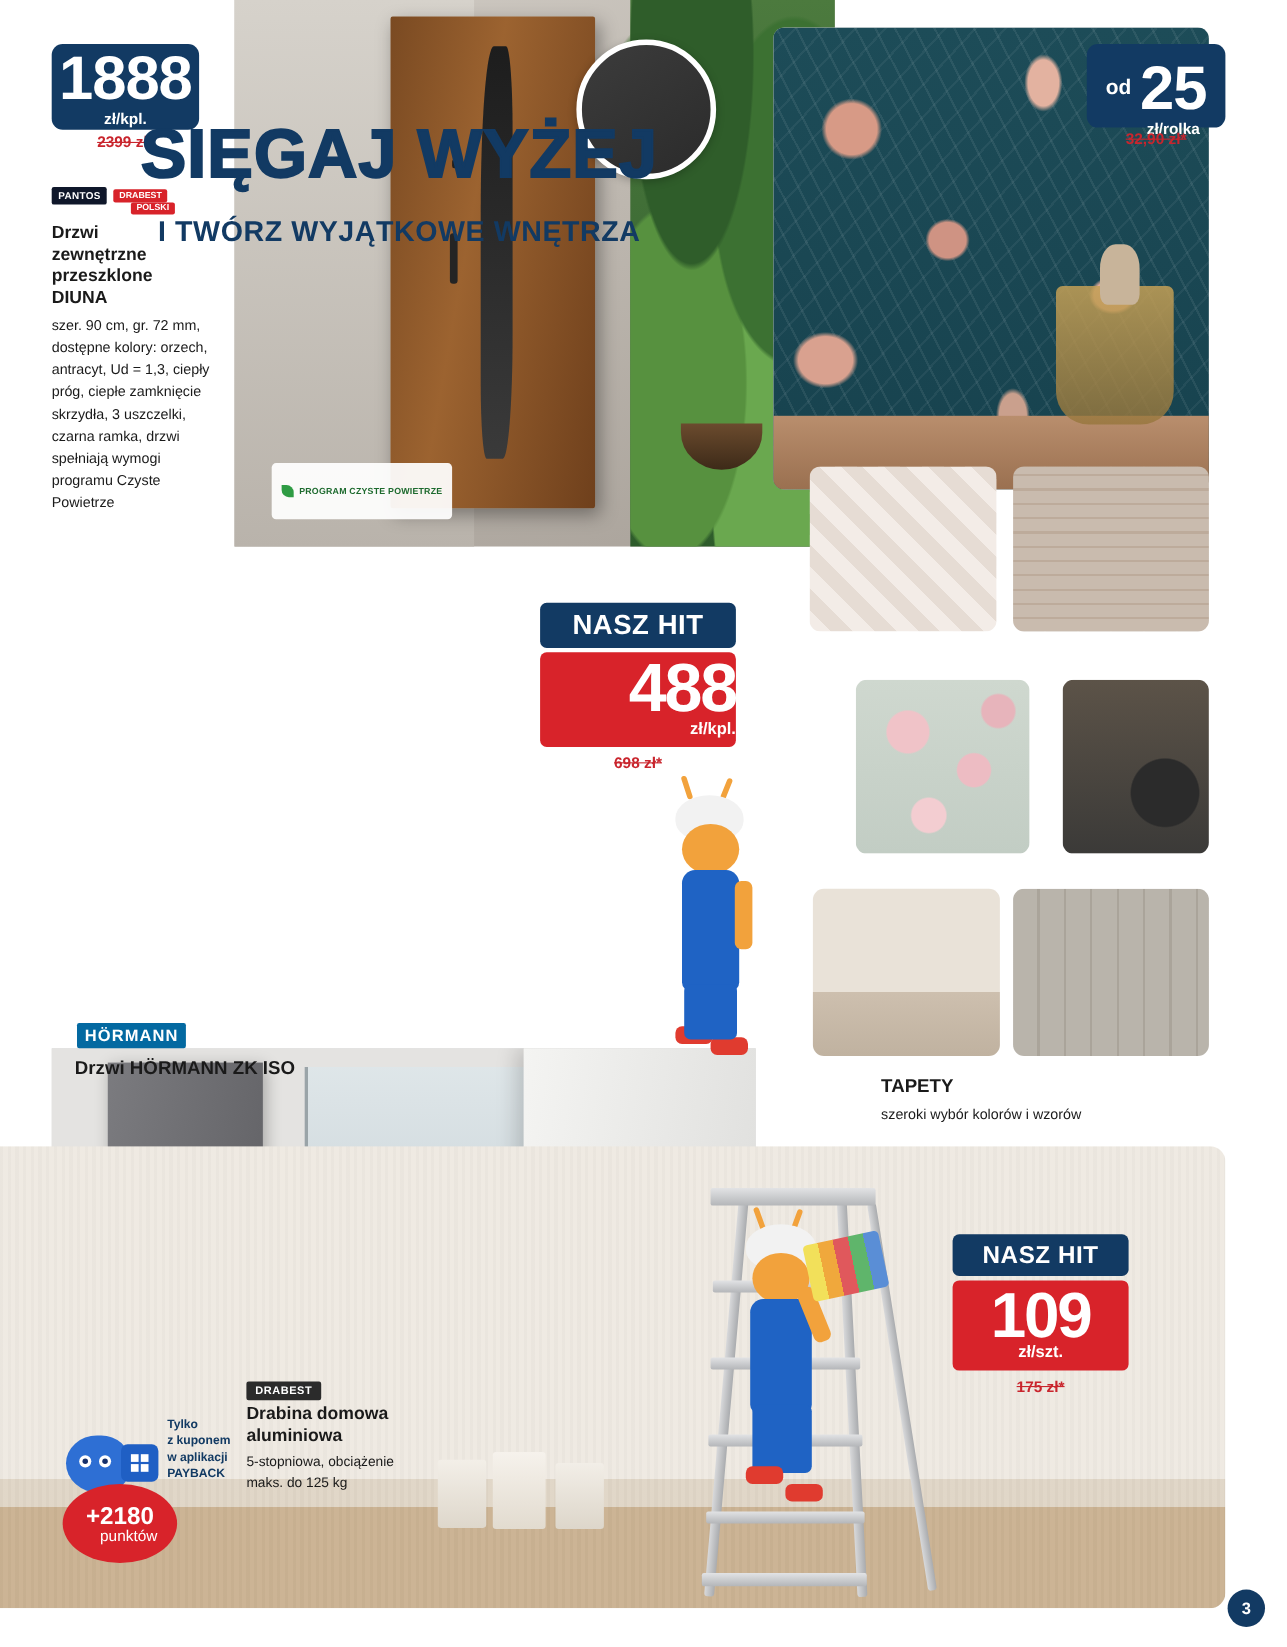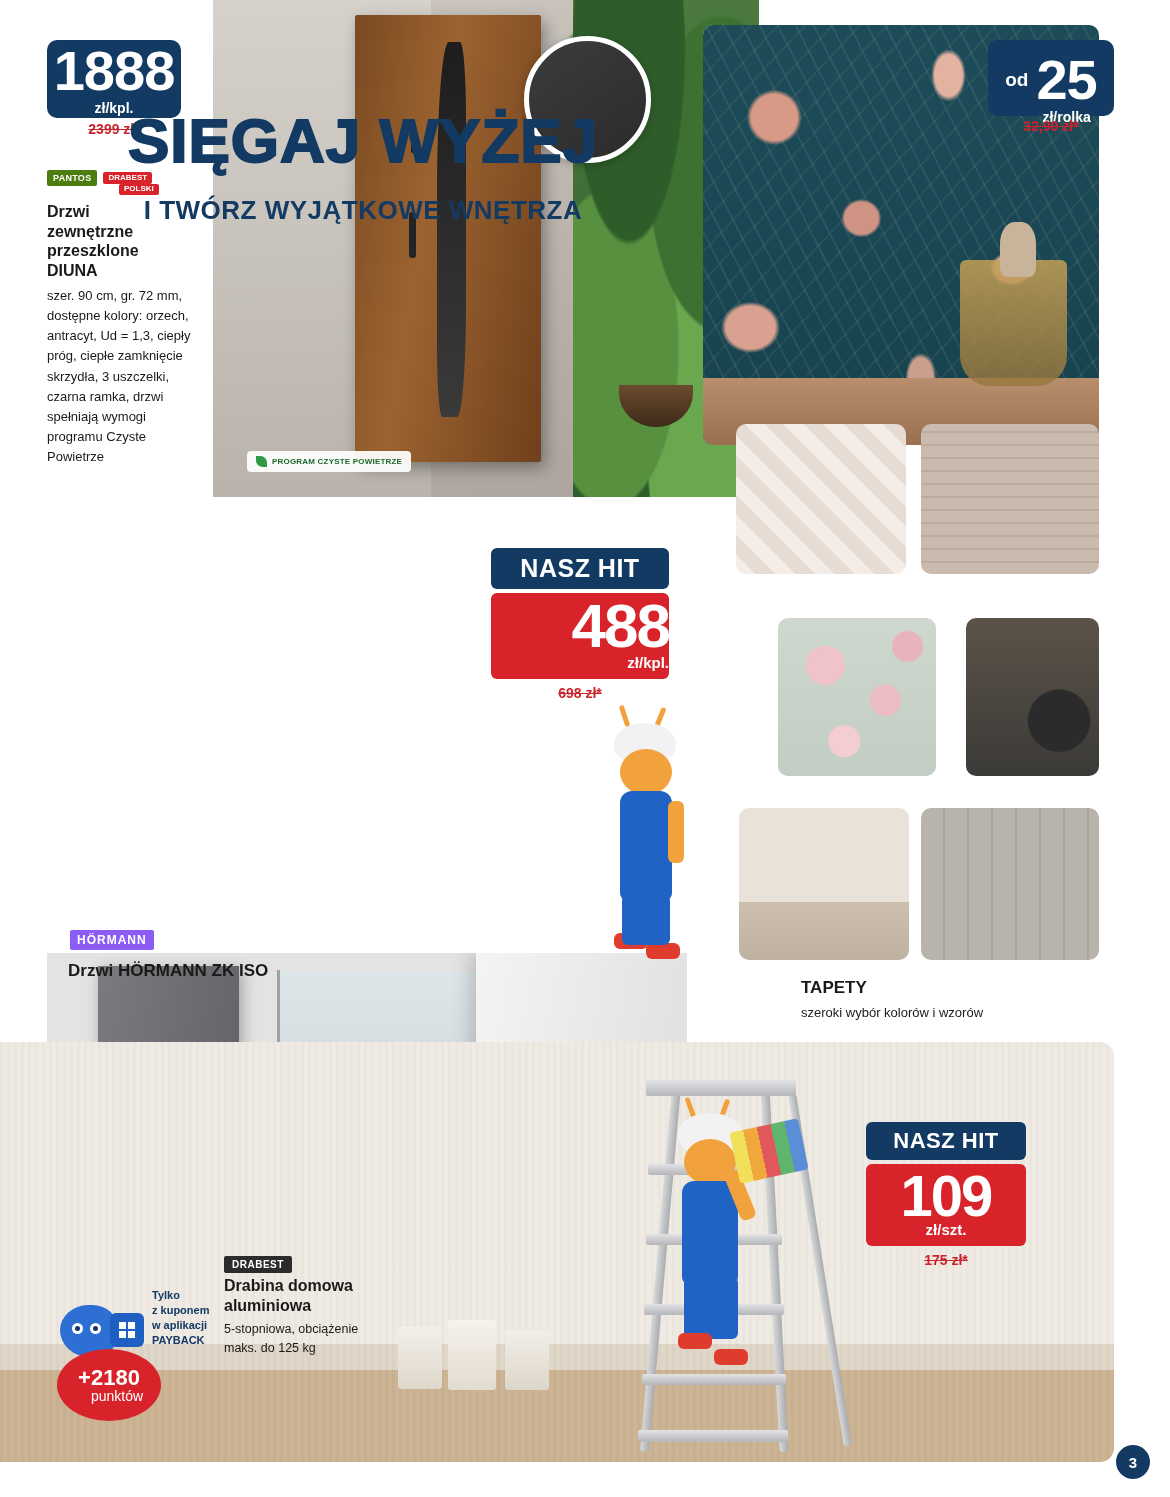--- a/index.html
+++ b/index.html
@@ -40,23 +40,23 @@
     text-align:center; padding:4px 0 8px 0;
   }
   .hit-price .big { font-size:62px; font-weight:bold; line-height:.95; letter-spacing:-2px; }
   .hit-price .unit { font-size:15px; font-weight:bold; margin-top:-2px; }
 
   
   .chip {
     display:inline-flex; align-items:center; justify-content:center;
     font-size:9px; font-weight:bold; color:#fff; border-radius:2px;
   }
-  .chip-pantos { background:#4d7c0f; padding:3px 6px; letter-spacing:.3px; }
+  .chip-pantos { background:#0f172a; padding:3px 6px; letter-spacing:.3px; }
   .chip-polski { background:#d8232a; padding:2px 5px; line-height:1.1; text-align:center; font-size:8px; }
-  .chip-hormann { background:#8b5cf6; padding:3px 7px; font-size:12px; letter-spacing:1px; }
+  .chip-hormann { background:#0369a1; padding:3px 7px; font-size:15px; letter-spacing:1px; }
   .chip-drabest { background:#2b2b2b; padding:3px 8px; font-size:10px; letter-spacing:.5px; }
 
   h3.prod-title { font-size:16px; font-weight:bold; margin:0 0 4px 0; line-height:1.22; }
   p.prod-desc { font-size:13px; margin:0; line-height:1.55; color:#1a1a1a; }
 
   
   #door-photo { left:213px; top:0; width:546px; height:497px; }
   .door-bg {
     position:absolute; inset:0;
     background:
@@ -92,21 +92,21 @@
   .pot { position:absolute; right:12%; bottom:14%; width:74px; height:42px;
     background:linear-gradient(180deg,#6b4b2e,#3d2a18); border-radius:0 0 50% 50%/0 0 80% 80%; }
   .color-dot {
     position:absolute; left:311px; top:36px; width:127px; height:127px; border-radius:50%;
     background:linear-gradient(145deg,#3c3c3c,#2b2b2b);
     border:5px solid #fff; box-shadow:0 2px 8px rgba(0,0,0,.25);
   }
   .eco-badge {
     position:absolute; left:34px; bottom:25px;
     background:rgba(255,255,255,.93); border-radius:4px;
-    padding:5px 9px; display:flex; align-items:center; gap:5px;
+    padding:20px 9px; display:flex; align-items:center; gap:5px;
     font-size:8px; font-weight:bold; color:#1d6a2e; letter-spacing:.2px;
   }
   .leaf-ico { width:11px; height:11px; background:#2e9b43;
     border-radius:0 60% 0 60%; display:inline-block; }
 
   
   #wall-hero { left:703px; top:25px; width:396px; height:420px; border-radius:12px 12px 0 0; }
   .wall-pattern {
     position:absolute; inset:0;
     background:

